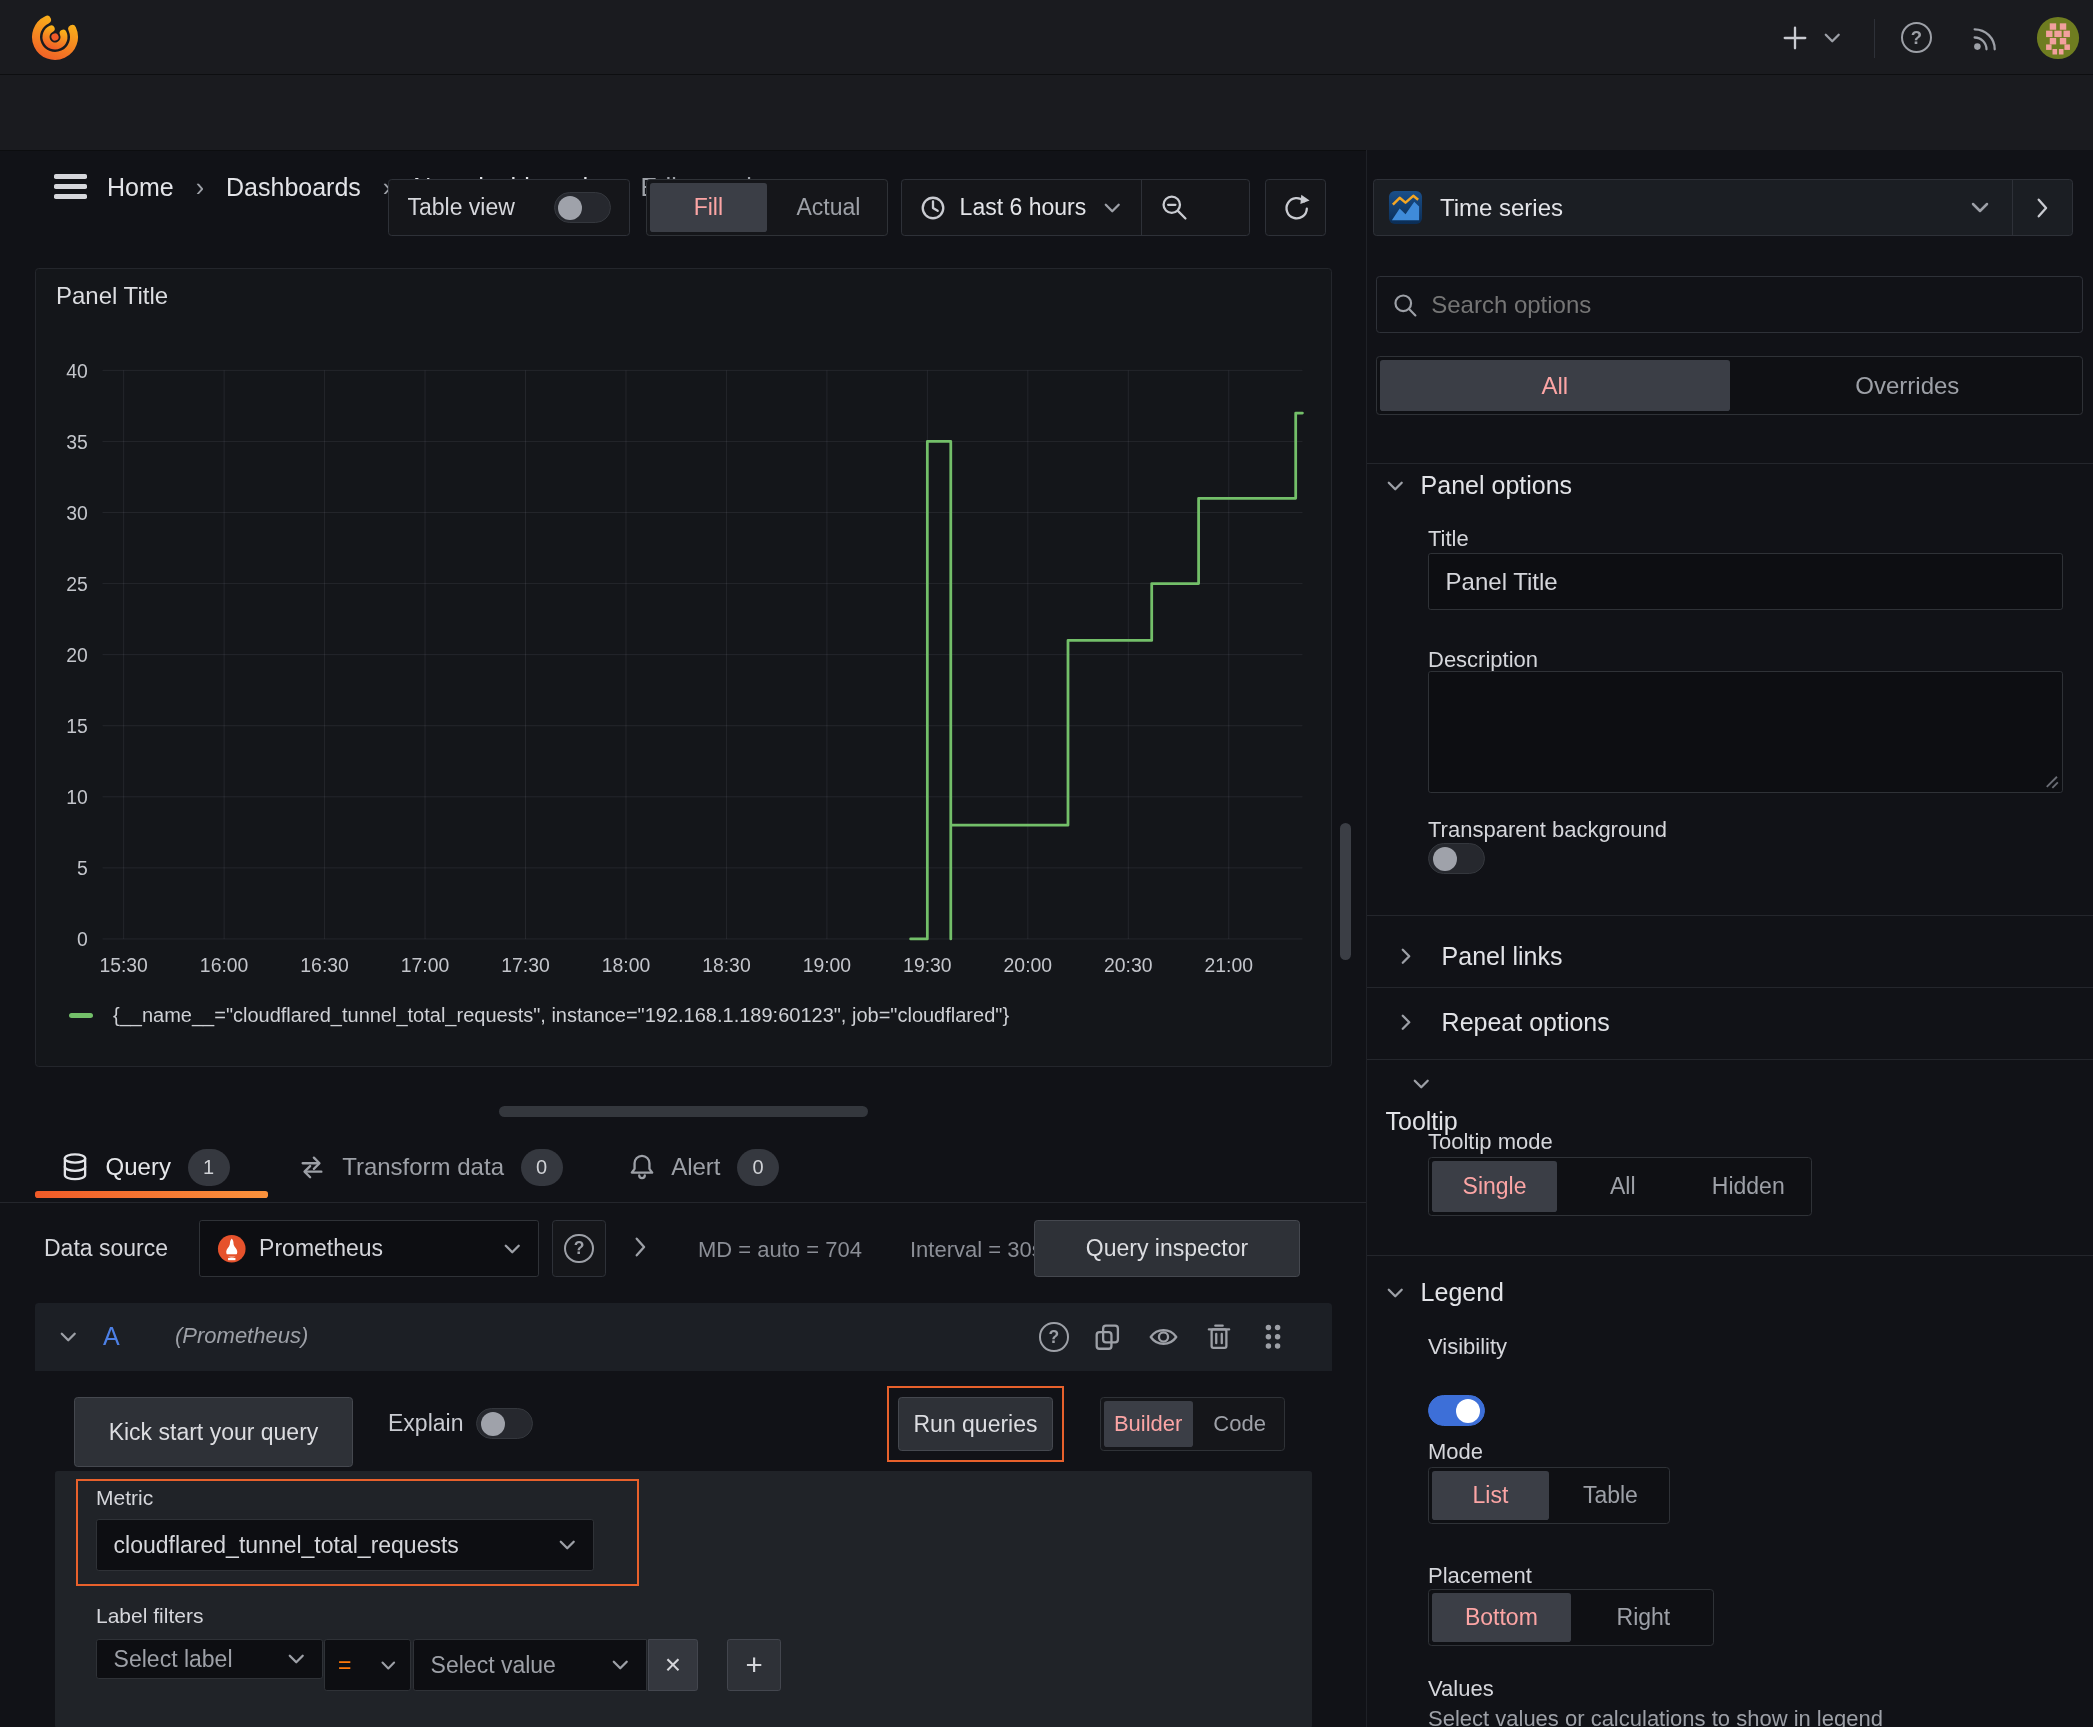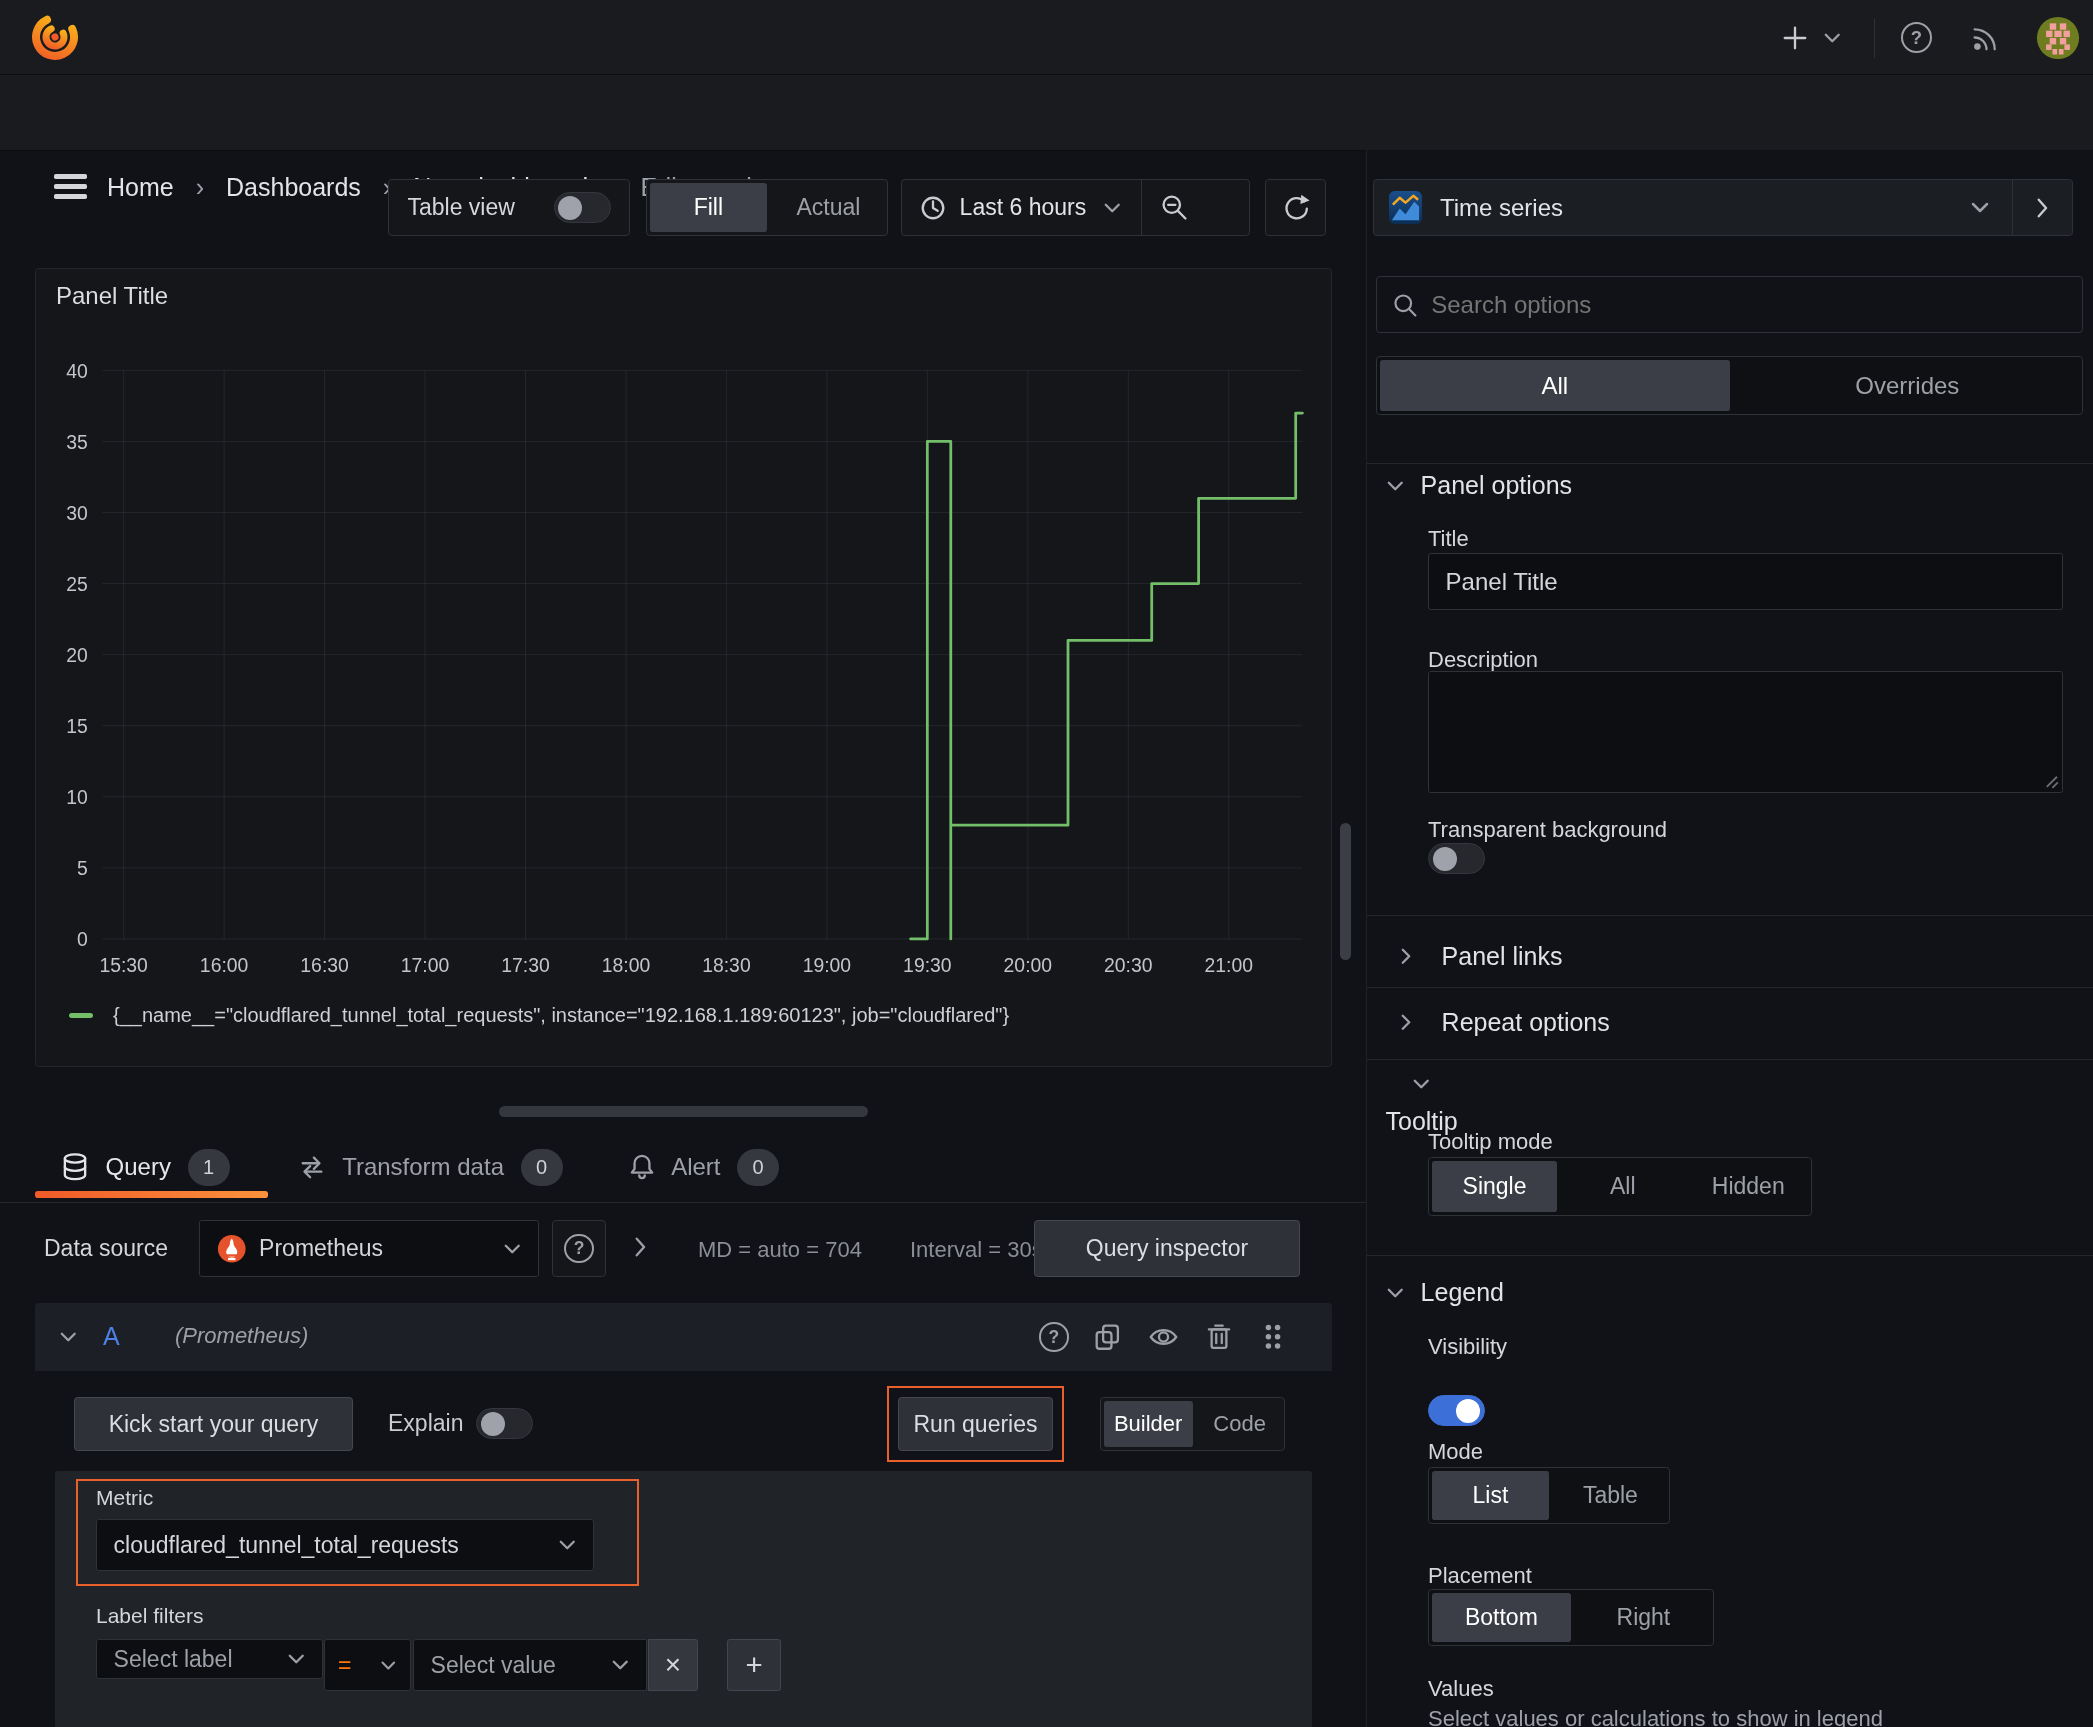--- a/index.html
+++ b/index.html
@@ -27,21 +27,21 @@
   
   .input, .select { background:#0d0e12; border:0.9px solid #2f3237; border-radius:2.8px; color:#d5d6db; }
   .select { display:flex; align-items:center; padding:0 16.6px; gap:13px; }
   input.input { padding:0 16.6px; font-size:24px; font-family:"Liberation Sans",sans-serif; outline:none; }
   input.input::placeholder { color:#80838b; }
   .bordered { border:0.9px solid #2e3138; border-radius:3.7px; }
 
   
   .segwrap { display:flex; align-items:stretch; border:0.9px solid #2f3237; border-radius:3.7px; background:#0f1014; }
   .seg { flex:1; display:flex; align-items:center; justify-content:center; color:#9da0a7; font-size:23px; }
-  .seg.sel { background:#3b3e46; color:#ffffff; border-radius:2.8px; margin:2.8px; }
+  .seg.sel { background:#3b3e46; color:#fca5a5; border-radius:2.8px; margin:2.8px; }
 
   
   .toggle { position:relative; width:57px; height:31px; border-radius:15.7px; background:#26282e; border:0.9px solid #34373d; cursor:pointer; }
   .toggle .knob { position:absolute; top:2.8px; width:24px; height:24px; border-radius:50%; background:#9fa2aa; left:3.7px; }
   .toggle.on { background:#3d6fd8; border-color:#3d6fd8; }
   .toggle.on .knob { left:auto; right:3.7px; background:#ffffff; }
 
   .circle-help { width:31px; height:31px; border:2.3px solid #9da0a7; border-radius:50%; display:flex; align-items:center; justify-content:center; color:#9da0a7; font-size:18.5px; font-weight:bold; }
 
   .divider-v { width:0.9px; background:#2e3138; }
@@ -347,21 +347,21 @@
           <circle cx="17" cy="6" r="3"></circle>
           <circle cx="7" cy="16" r="3"></circle>
           <circle cx="17" cy="16" r="3"></circle>
           <circle cx="7" cy="26" r="3"></circle>
           <circle cx="17" cy="26" r="3"></circle>
         </g>
       </svg>
   </span>
 </div>
 
-<div class="abs btn sec" style="left:74px;top:1397px;width:279px;height:54px;">Kick start your query</div>
+<div class="abs btn sec" style="left:74px;top:1397px;width:279px;height:70px;">Kick start your query</div>
 <span class="abs" style="left:388px;top:1410px;font-size:23px;color:#c9cbd1;">Explain</span>
 <div class="abs toggle" style="left:476px;top:1408px;">
     <div class="knob"></div>
   </div>
 <div class="abs annot" style="left:887px;top:1386px;width:177px;height:76px;"></div>
 <div class="abs btn sec" style="left:898px;top:1397px;width:155px;height:54px;">Run queries</div>
 <div class="abs segwrap" style="left:1100px;top:1397px;width:185px;height:54px;background:#15161a;">
   <div class="seg sel" style="font-size:22px;">Builder</div>
   <div class="seg" style="font-size:22px;">Code</div>
 </div>

